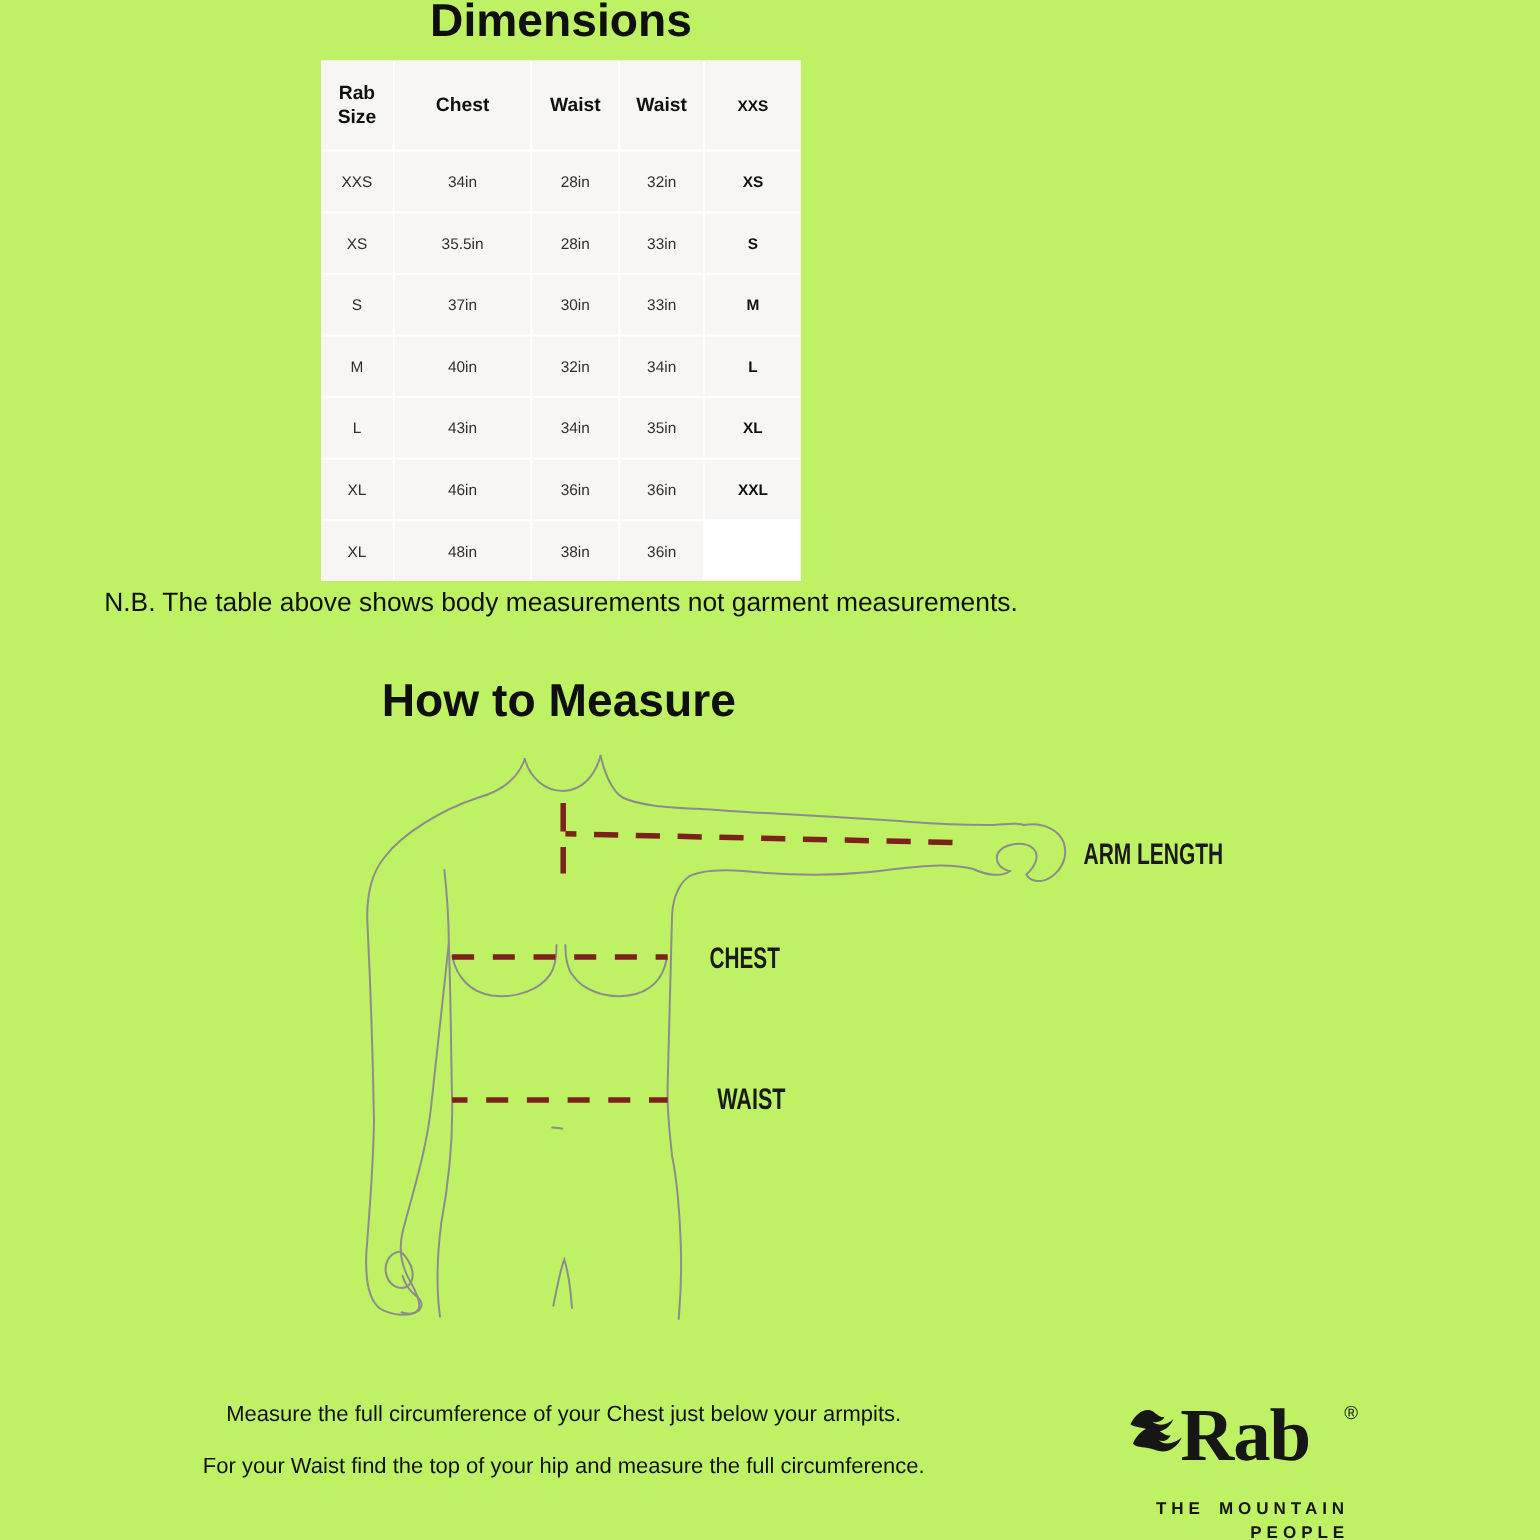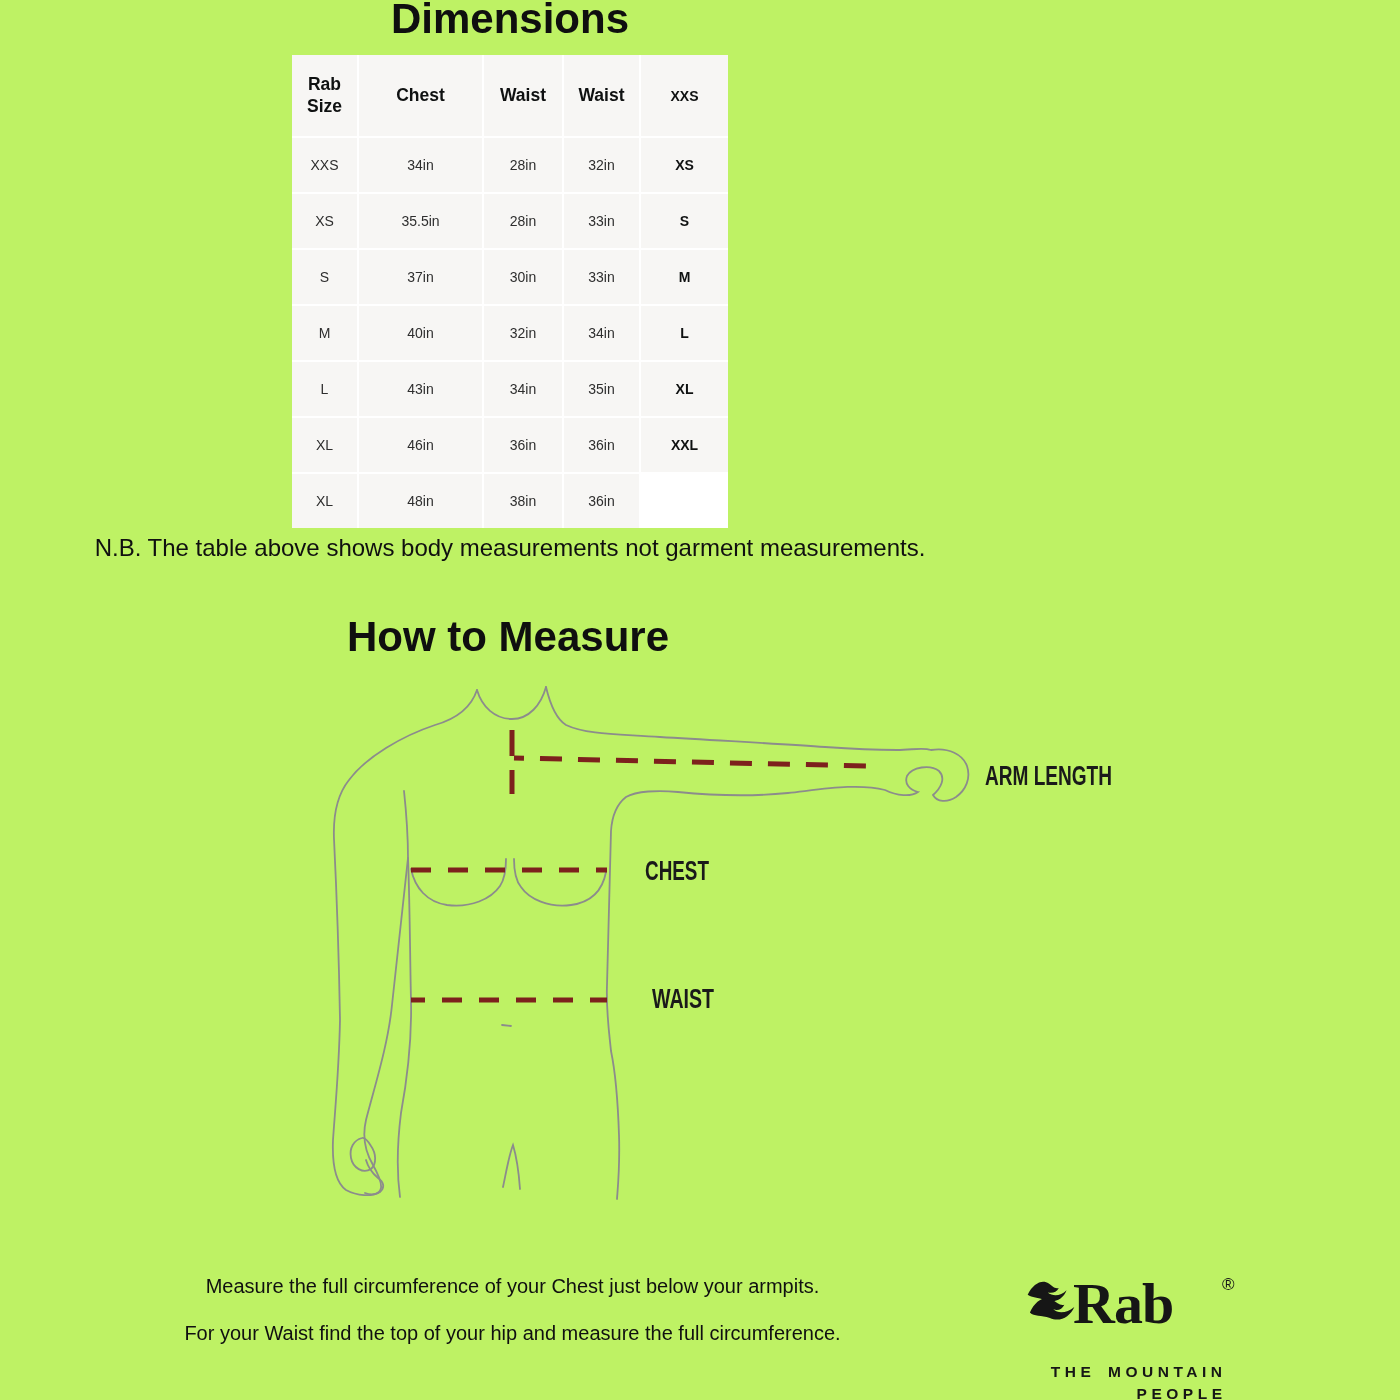--- a/index.html
+++ b/index.html
@@ -29,21 +29,21 @@
   .figure text{font-family:"Liberation Sans",sans-serif;font-weight:700;font-size:27px;}
 
   .instr{position:absolute;left:60px;width:905px;text-align:center;
          font-size:20px;line-height:24px;color:#101010;}
   .instr.i0{top:1226px;} .instr.i1{top:1274px;} .instr.i2{top:1321px;}
 
   
   .logo{position:absolute;left:1020px;top:1262px;width:270px;height:140px;}
   .logo-icon{position:absolute;left:2px;top:16px;width:58px;height:50px;}
   .wordmark{position:absolute;left:53px;top:0;font-family:"Liberation Serif",serif;
-            font-weight:700;font-size:58px;line-height:84px;color:#161616;letter-spacing:-1px;}
+            font-weight:700;font-size:68px;line-height:84px;color:#161616;letter-spacing:-1px;}
   .reg{position:absolute;left:202px;top:13px;font-size:17px;color:#161616;
        font-family:"Liberation Sans",sans-serif;font-weight:400;}
   .tagline{position:absolute;left:24px;top:99px;width:178px;text-align:right;
            font-weight:700;font-size:15.5px;line-height:22px;letter-spacing:4.5px;
            word-spacing:4px;margin-right:-4.5px;color:#161616;}
   .tagline div{margin-right:-4.5px;}
 </style>
 </head>
 <body>
 

